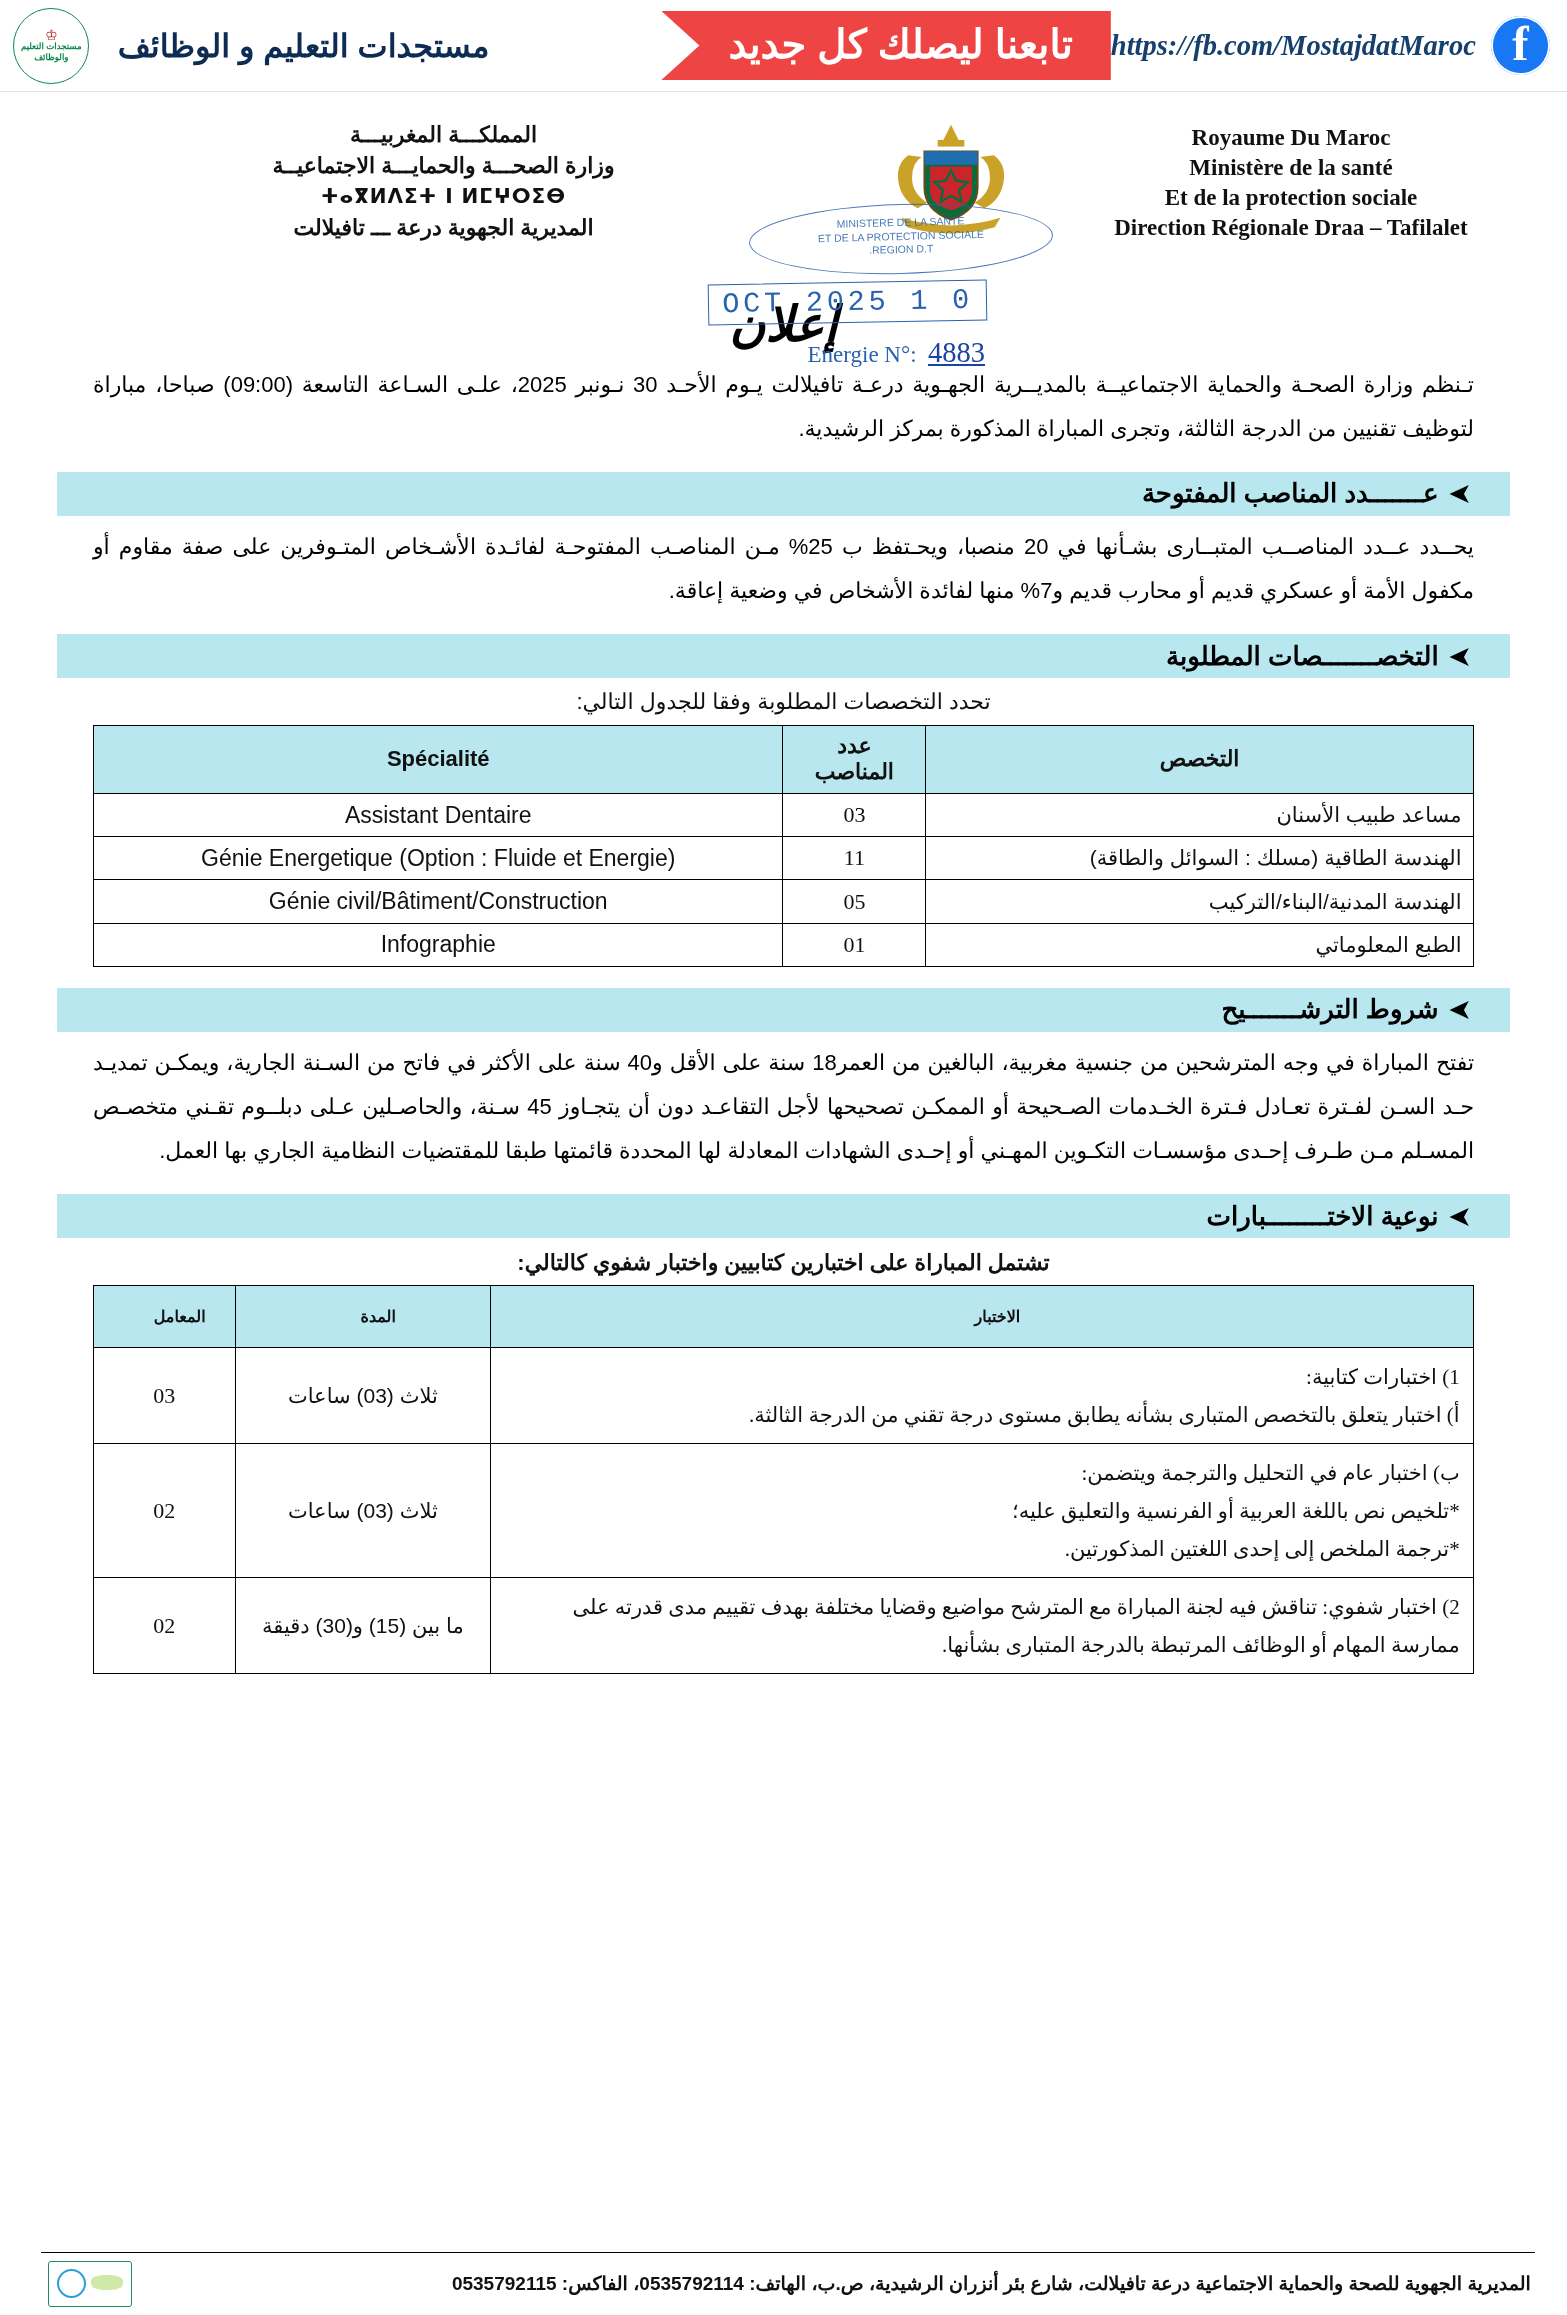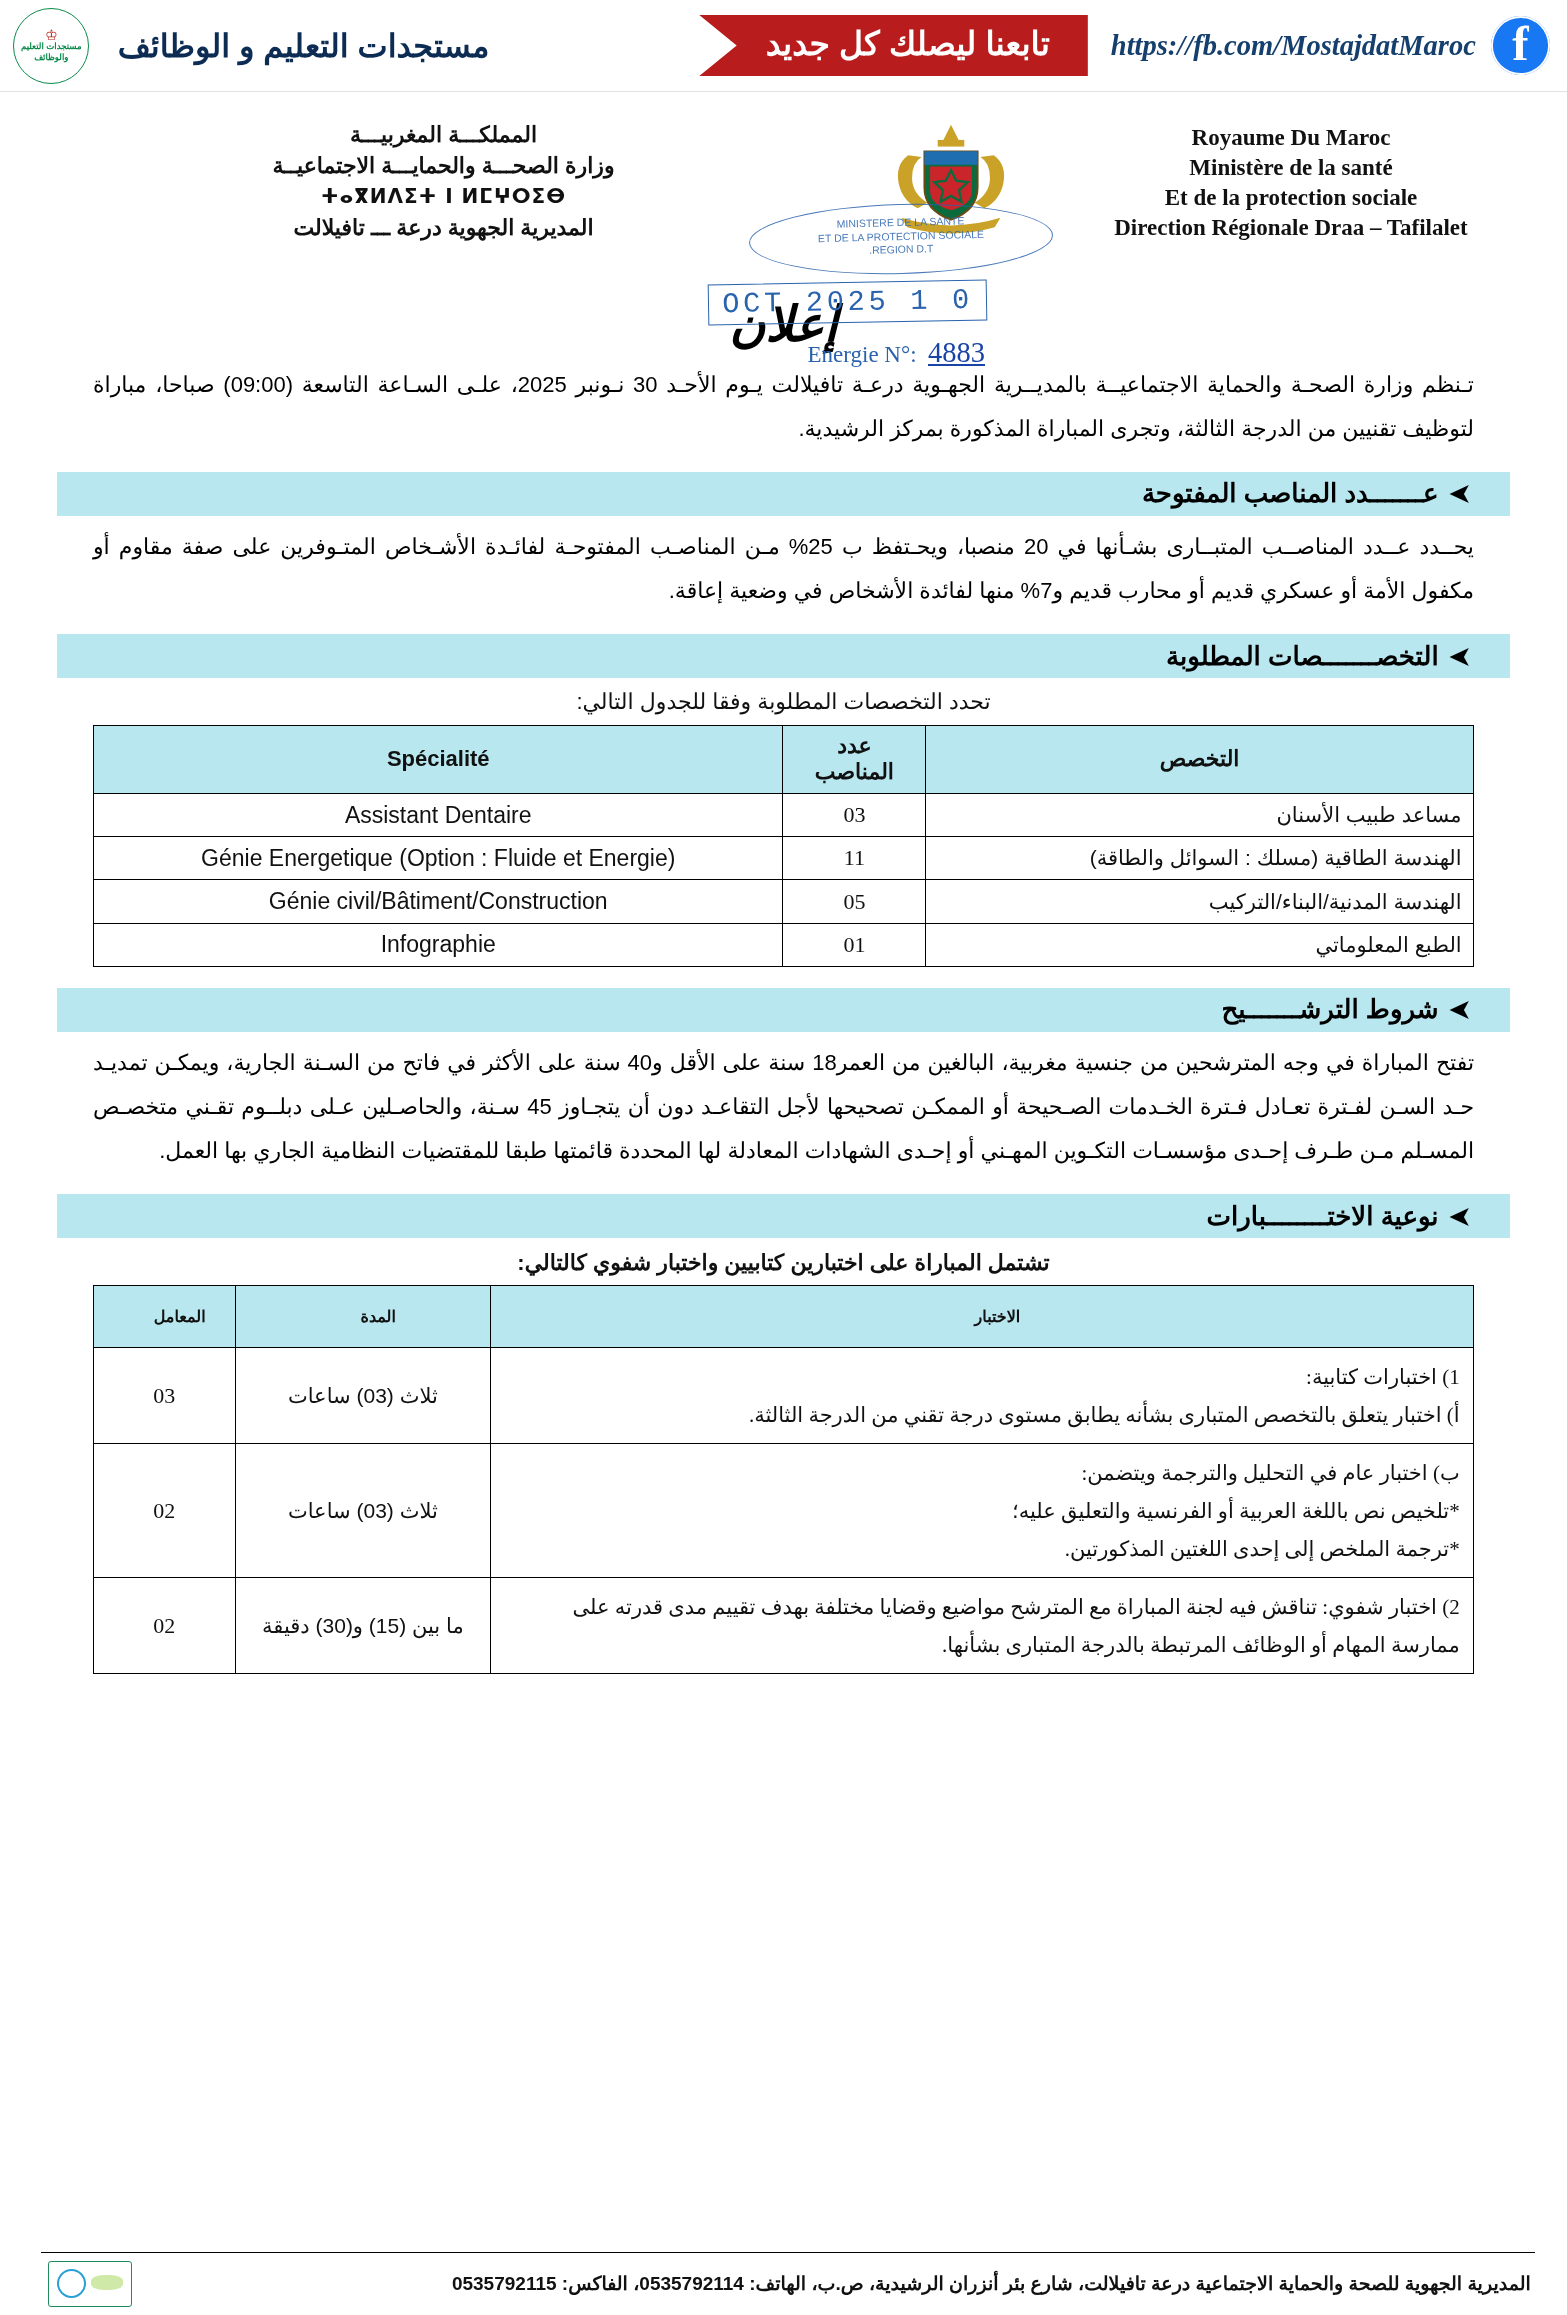--- a/index.html
+++ b/index.html
@@ -44,26 +44,25 @@
     font-family: "Liberation Serif", serif;
     font-weight: bold;
     font-style: italic;
     font-size: 28.5px;
     color: #15406e;
     direction: ltr;
     white-space: nowrap;
     margin-right: 5.7px;
   }
   .blue-ribbon {
-    margin-right: 23px;
-    background: #b91c1c;
+    background: #ef4444;
     color: #ffffff;
     font-family: "Liberation Sans", sans-serif;
     font-weight: bold;
-    font-size: 33px;
+    font-size: 40px;
     padding: 9.5px 38px 13.3px 67px;
     position: relative;
     white-space: nowrap;
     clip-path: polygon(0 0, 100% 0, 100% 100%, 0 100%, 38px 50%);
   }
   .topbar-title {
     margin-right: auto;
     font-family: "Liberation Sans", sans-serif;
     font-weight: bold;
     font-size: 32px;

